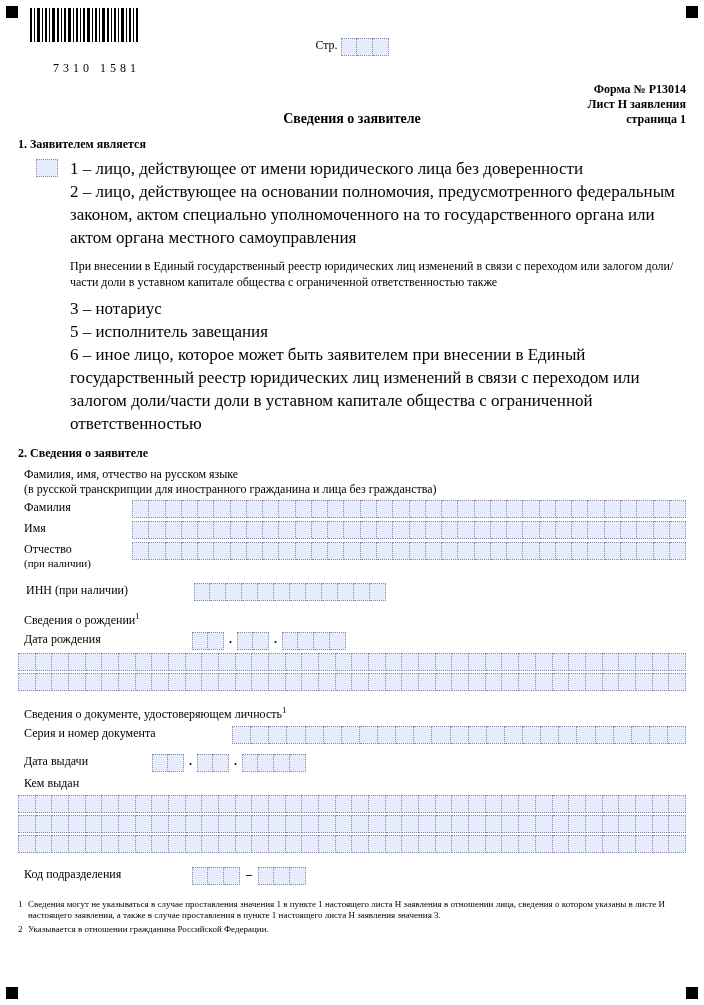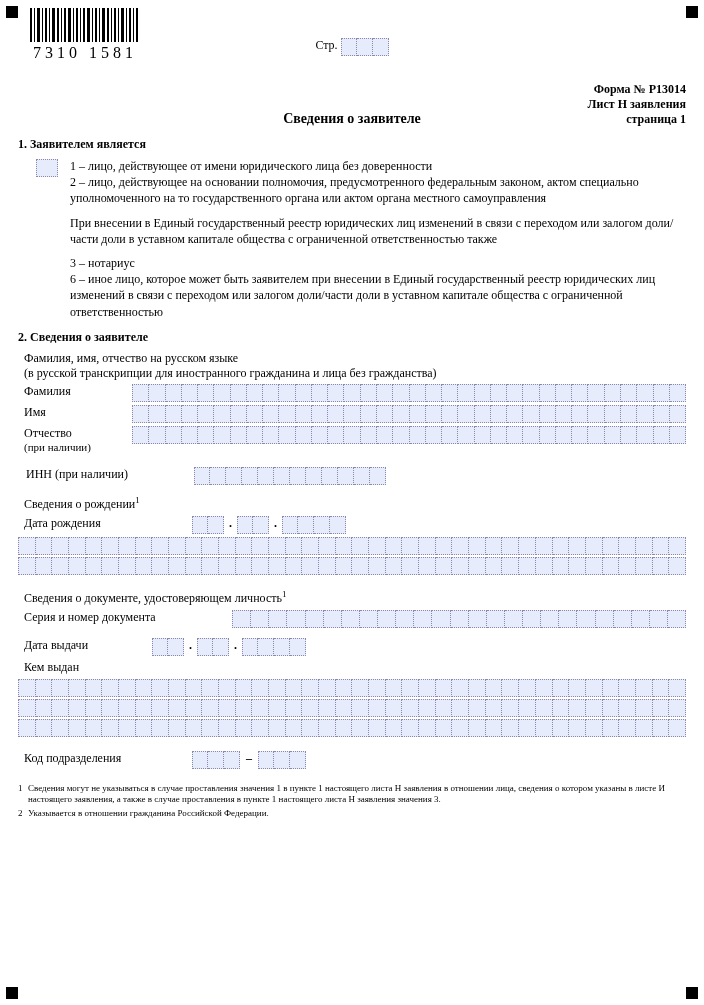--- a/index.html
+++ b/index.html
@@ -28,24 +28,24 @@
   .tr { top: 6px; right: 6px; }
   .bl { bottom: 6px; left: 6px; }
   .br { bottom: 6px; right: 6px; }
   .barcode {
     position: absolute;
     top: 8px;
     left: 30px;
   }
   .barcode svg { display: block; }
   .barcode-num {
-    font-size: 16px;
+    font-size: 12px;
     letter-spacing: 4px;
-    text-align: center;
-    margin-top: 2px;
+    text-align: right;
+    margin-top: 19px;
   }
   .page-num {
     text-align: center;
     margin-top: 30px;
     font-size: 12px;
   }
   .cellrow {
     display: inline-flex;
     vertical-align: middle;
   }
@@ -83,21 +83,21 @@
     align-items: flex-start;
     margin: 4px 0 4px 18px;
   }
   .opt-box {
     flex: 0 0 auto;
     margin-right: 12px;
     margin-top: 1px;
   }
   .opt-box .cellrow .cell { width: 22px; height: 18px; }
   .opts {
-    font-size: 12px;
+    font-size: 17px;
     line-height: 1.35;
   }
   .inset-note {
     margin: 8px 0 8px 52px;
     font-size: 12px;
     line-height: 1.35;
   }
   .field-label {
     font-size: 12px;
     display: inline-block;
@@ -220,20 +220,21 @@
     <div class="opts">
       <div>1 – лицо, действующее от имени юридического лица без доверенности</div>
       <div>2 – лицо, действующее на основании полномочия, предусмотренного федеральным законом, актом специально уполномоченного на то государственного органа или актом органа местного самоуправления</div>
     </div>
   </div>
 
   <div class="inset-note">При внесении в Единый государственный реестр юридических лиц изменений в связи с переходом или залогом доли/части доли в уставном капитале общества с ограниченной ответственностью также</div>
 
   <div class="opts" style="margin-left:52px;">
     <div>3 – нотариус</div>
+    <div>5 – исполнитель завещания</div>
     <div>6 – иное лицо, которое может быть заявителем при внесении в Единый государственный реестр юридических лиц изменений в связи с переходом или залогом доли/части доли в уставном капитале общества с ограниченной ответственностью</div>
   </div>
 
   <div class="sect-head">2. Сведения о заявителе</div>
 
   <div style="margin-left:6px;">
     <div>Фамилия, имя, отчество на русском языке</div>
     <div>(в русской транскрипции для иностранного гражданина и лица без гражданства)</div>
   </div>
 

